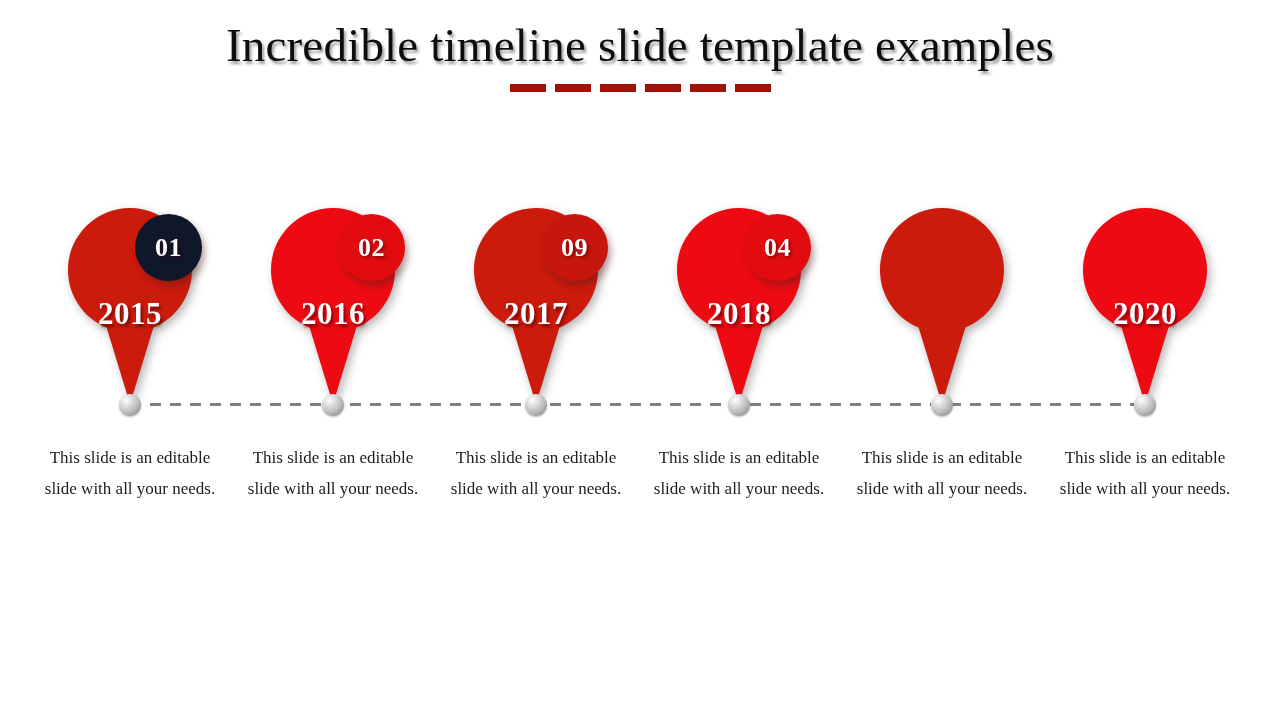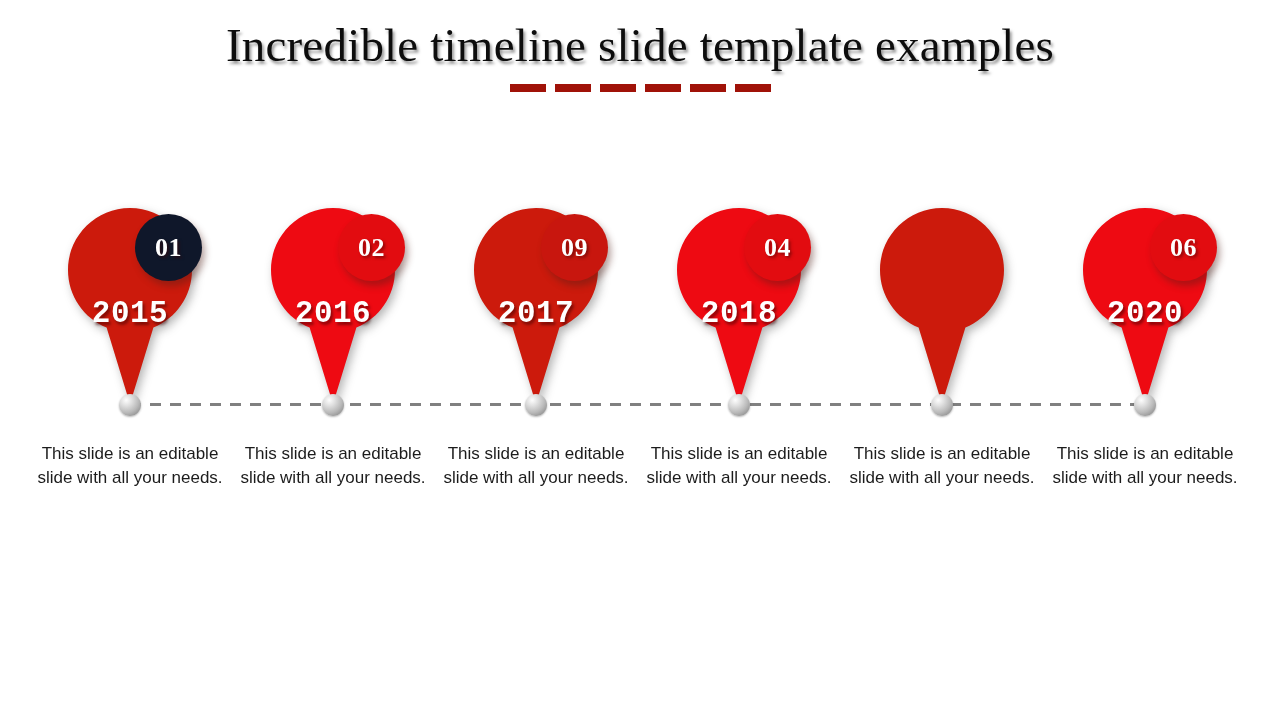--- a/index.html
+++ b/index.html
@@ -98,21 +98,21 @@
   }
 
   .pin-svg { display: block; width: 124px; height: 196px; }
 
   .pin-year {
     position: absolute;
     top: 88px;
     left: 0;
     width: 124px;
     text-align: center;
-    font-family: Liberation Mono, monospace;
+    font-family: Liberation Serif, serif;
     font-size: 31px;
     font-weight: bold;
     color: #ffffff;
     text-shadow: 2px 3px 3px rgba(60,0,0,0.55);
     letter-spacing: 0.5px;
     pointer-events: none;
   }
 
   
   .badge {
@@ -152,23 +152,23 @@
   }
 
   
   .caption {
     position: absolute;
     top: 442px;
     left: 50%;
     margin-left: -95px;
     width: 190px;
     text-align: center;
-    font-family: Liberation Sans, sans-serif;
+    font-family: Liberation Serif, serif;
     font-size: 17px;
-    line-height: 24px;
+    line-height: 31px;
     color: #1c1c1c;
   }
 </style>
 </head>
 <body>
 
 <div class="slide">
 
   <div class="title-block">
     <div class="slide-title">Incredible timeline slide template examples</div>
@@ -246,22 +246,19 @@
           <div class="sphere"></div>
           <div class="caption">This slide is an editable slide with all your needs.</div>
         </div>
         <div class="node" style="left: 1145px;">
           <div class="pin">
             <svg class="pin-svg" viewBox="0 0 124 196" xmlns="http://www.w3.org/2000/svg">
               <path d="M62 0 C96.2 0 124 27.8 124 62 C124 88 108 110.4 85.4 119.6 L62 196 L38.6 119.6 C16 110.4 0 88 0 62 C0 27.8 27.8 0 62 0 Z" fill="#ee0a12"></path>
             </svg>
             <div class="pin-year">2020</div>
           </div>
-          <div class="badge" style="background: rgb(226, 12, 16);">
-            <span class="badge-num">06</span>
-          </div>
           <div class="sphere"></div>
           <div class="caption">This slide is an editable slide with all your needs.</div>
         </div>
       </div>
   </div>
 
 </div>
 
 </body></html>

